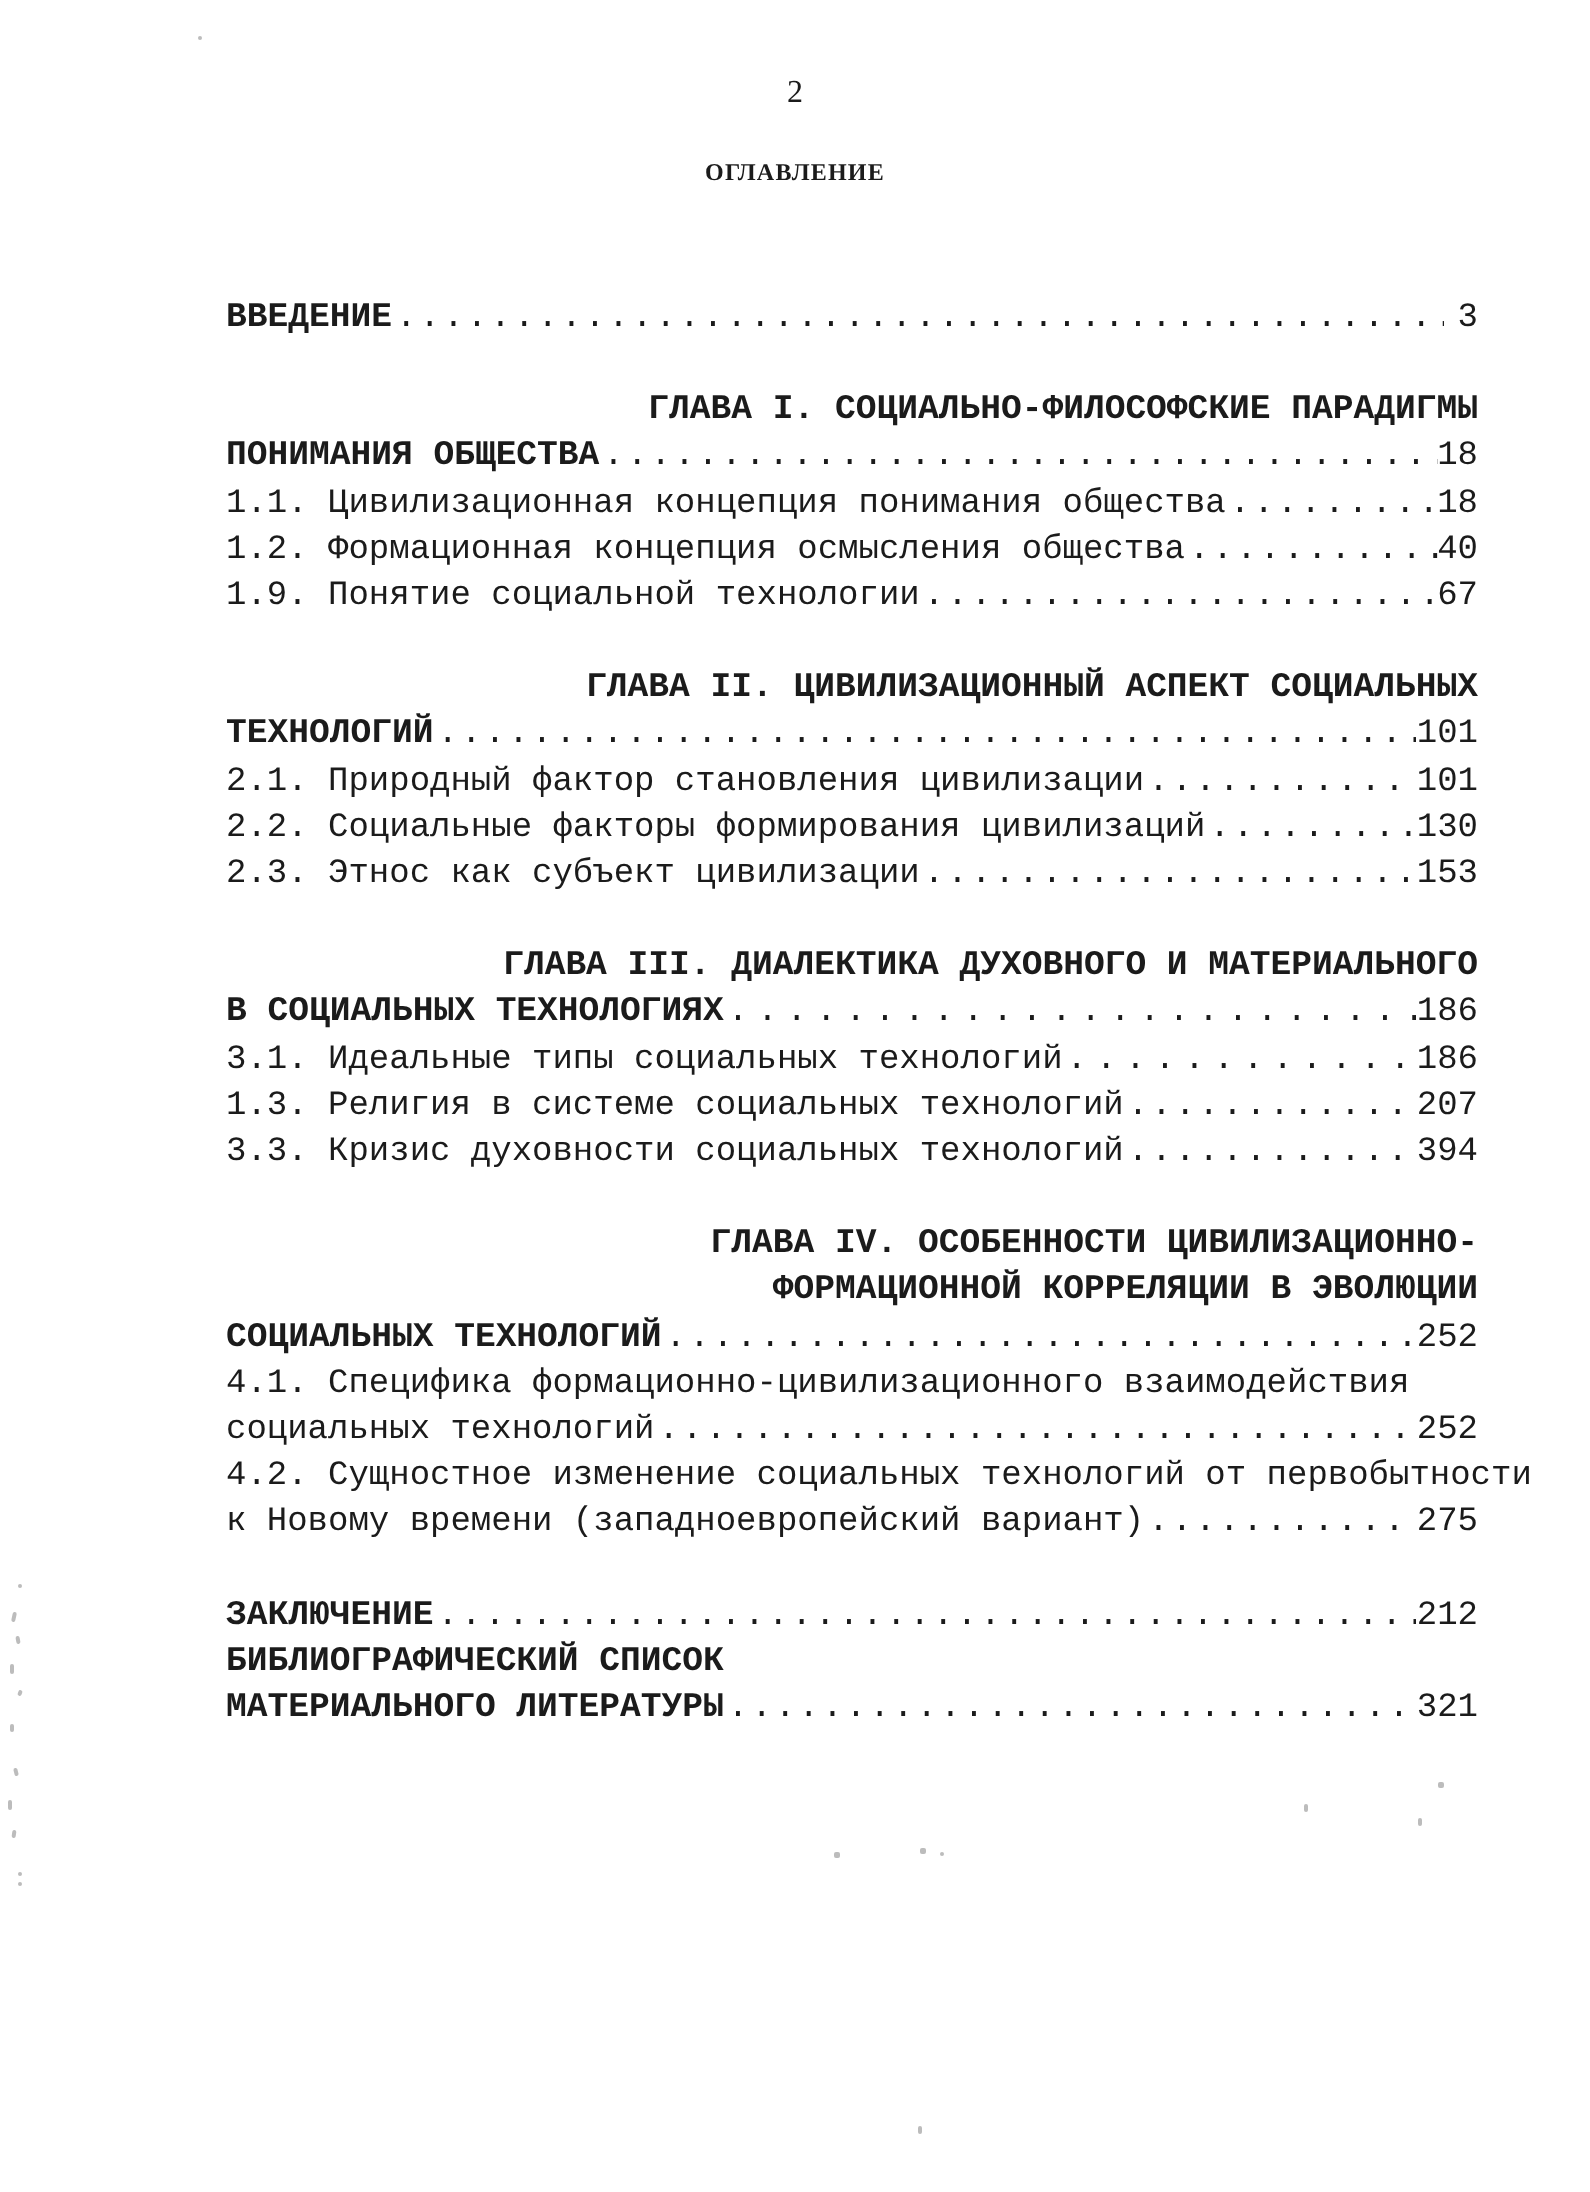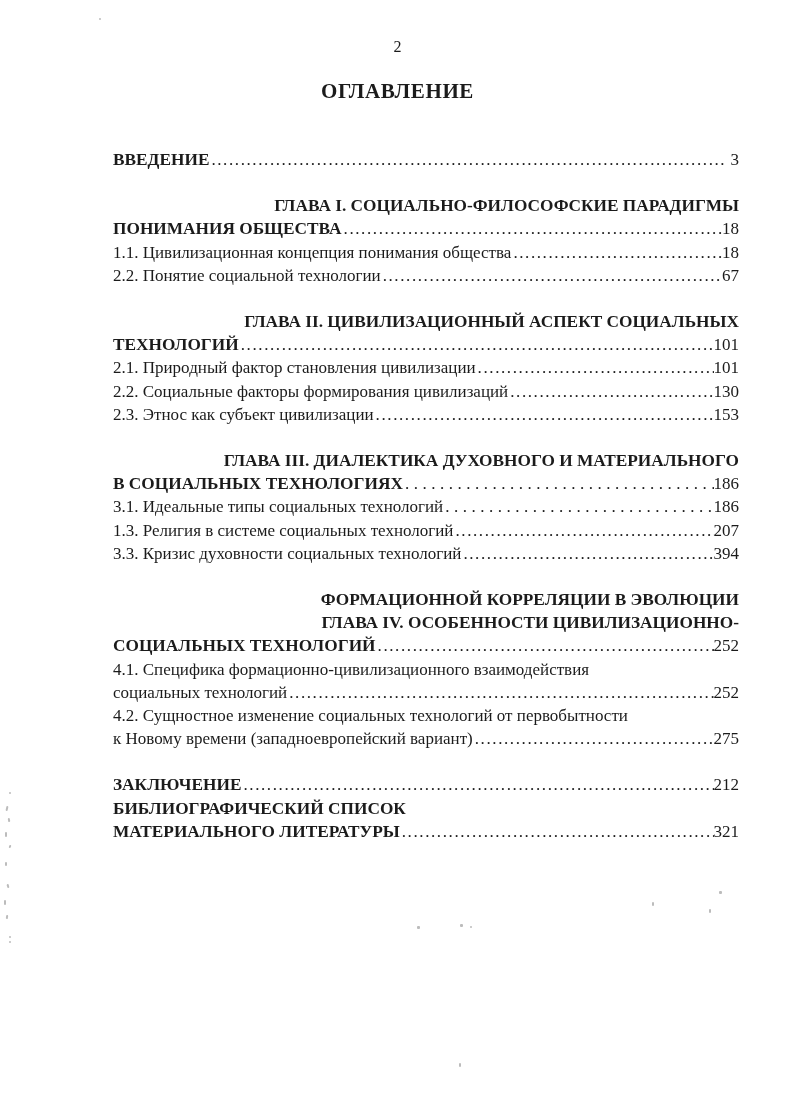--- a/index.html
+++ b/index.html
@@ -11,32 +11,33 @@
     position: relative;
     overflow: hidden;
   }
   .pagenum {
     text-align: center;
     padding-top: 38px;
     font-size: 16px;
   }
   .doc-title {
     text-align: center;
-    font-size: 21px;
+    font-size: 12px;
     font-weight: bold;
     letter-spacing: 0.6px;
     margin: 23px 0 0 0;
   }
   .toc {
     position: absolute;
     top: 148px;
     left: 113px;
     right: 56px;
     font-size: 17px;
     line-height: 23.2px;
+    font-family: Liberation Mono, monospace;
   }
   .entry { font-weight: normal; }
   .entry.gap { margin-top: 23px; text-align: right; }
   .entry.section { font-weight: bold; font-size: 17.3px; }
   .line { white-space: nowrap; }
   .row { display: flex; align-items: baseline; }
   .row .text { white-space: nowrap; flex: 0 0 auto; }
   .dots {
     flex: 1 1 auto;
     overflow: hidden;
@@ -88,21 +89,28 @@
     </div>
     <div class="entry subsection">
       <div class="row">
         <span class="text">1.1. Цивилизационная концепция понимания общества</span>
         <span class="dots"></span>
         <span class="pg">18</span>
       </div>
     </div>
     <div class="entry subsection">
       <div class="row">
-        <span class="text">2.2. Понятие социальной технологии</span>
+        <span class="text">1.2. Формационная концепция осмысления общества</span>
+        <span class="dots"></span>
+        <span class="pg">40</span>
+      </div>
+    </div>
+    <div class="entry subsection">
+      <div class="row">
+        <span class="text">1.9. Понятие социальной технологии</span>
         <span class="dots"></span>
         <span class="pg">67</span>
       </div>
     </div>
     <div class="entry section gap">
       <div class="line">ГЛАВА II. ЦИВИЛИЗАЦИОННЫЙ АСПЕКТ СОЦИАЛЬНЫХ</div>
       <div class="row">
         <span class="text">ТЕХНОЛОГИЙ</span>
         <span class="dots"></span>
         <span class="pg">101</span>
@@ -152,22 +160,22 @@
       </div>
     </div>
     <div class="entry subsection">
       <div class="row">
         <span class="text">3.3. Кризис духовности социальных технологий</span>
         <span class="dots"></span>
         <span class="pg">394</span>
       </div>
     </div>
     <div class="entry section gap">
+      <div class="line">ГЛАВА IV. ОСОБЕННОСТИ ЦИВИЛИЗАЦИОННО-</div>
       <div class="line">ФОРМАЦИОННОЙ КОРРЕЛЯЦИИ В ЭВОЛЮЦИИ</div>
-      <div class="line">ГЛАВА IV. ОСОБЕННОСТИ ЦИВИЛИЗАЦИОННО-</div>
       <div class="row">
         <span class="text">СОЦИАЛЬНЫХ ТЕХНОЛОГИЙ</span>
         <span class="dots"></span>
         <span class="pg">252</span>
       </div>
     </div>
     <div class="entry subsection">
       <div class="line">4.1. Специфика формационно-цивилизационного взаимодействия</div>
       <div class="row">
         <span class="text">социальных технологий</span>

